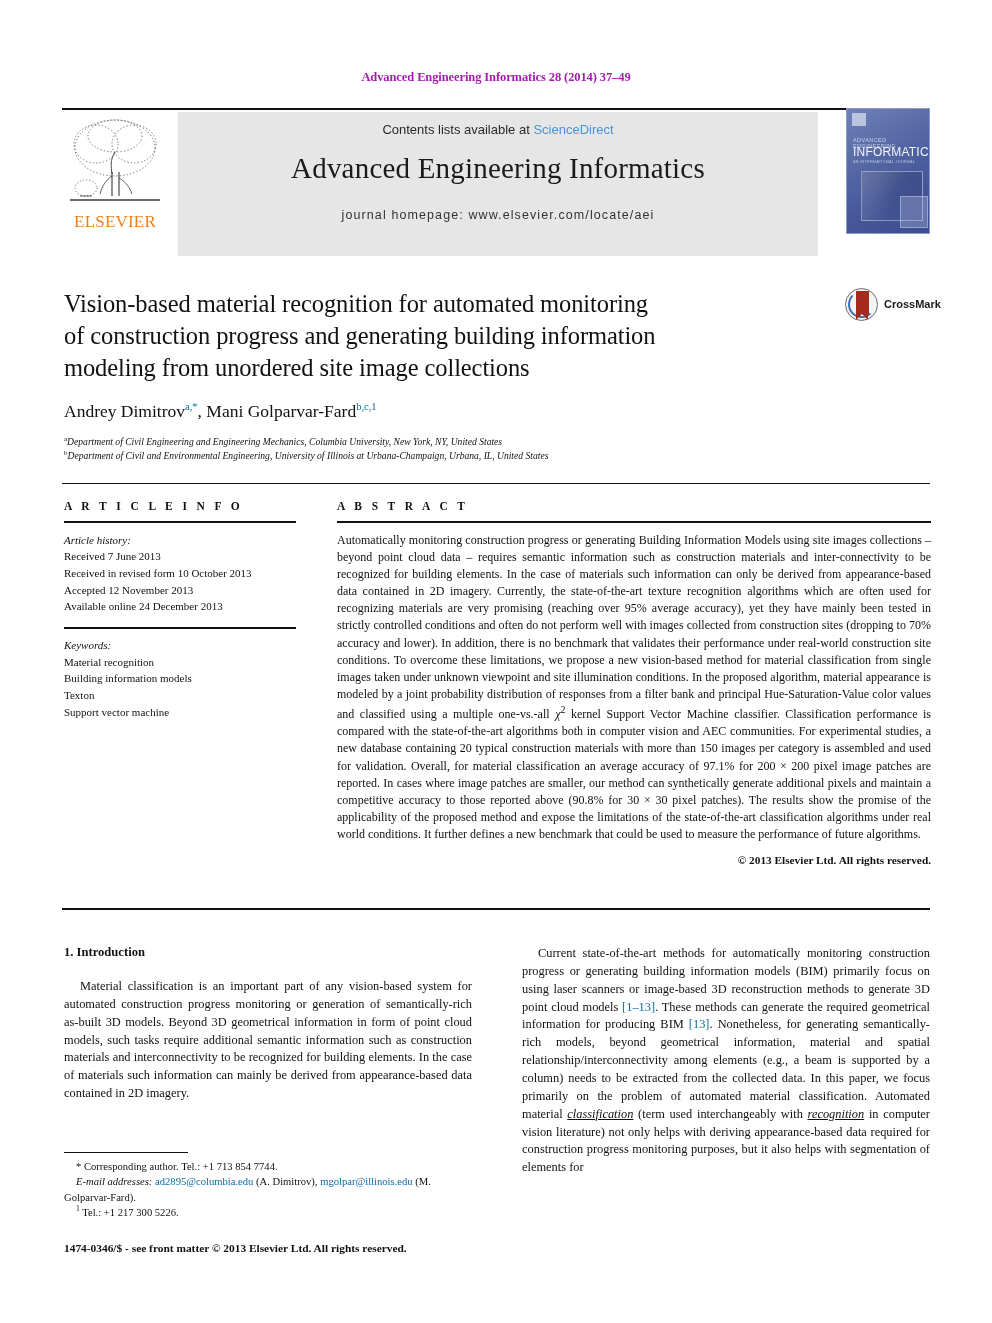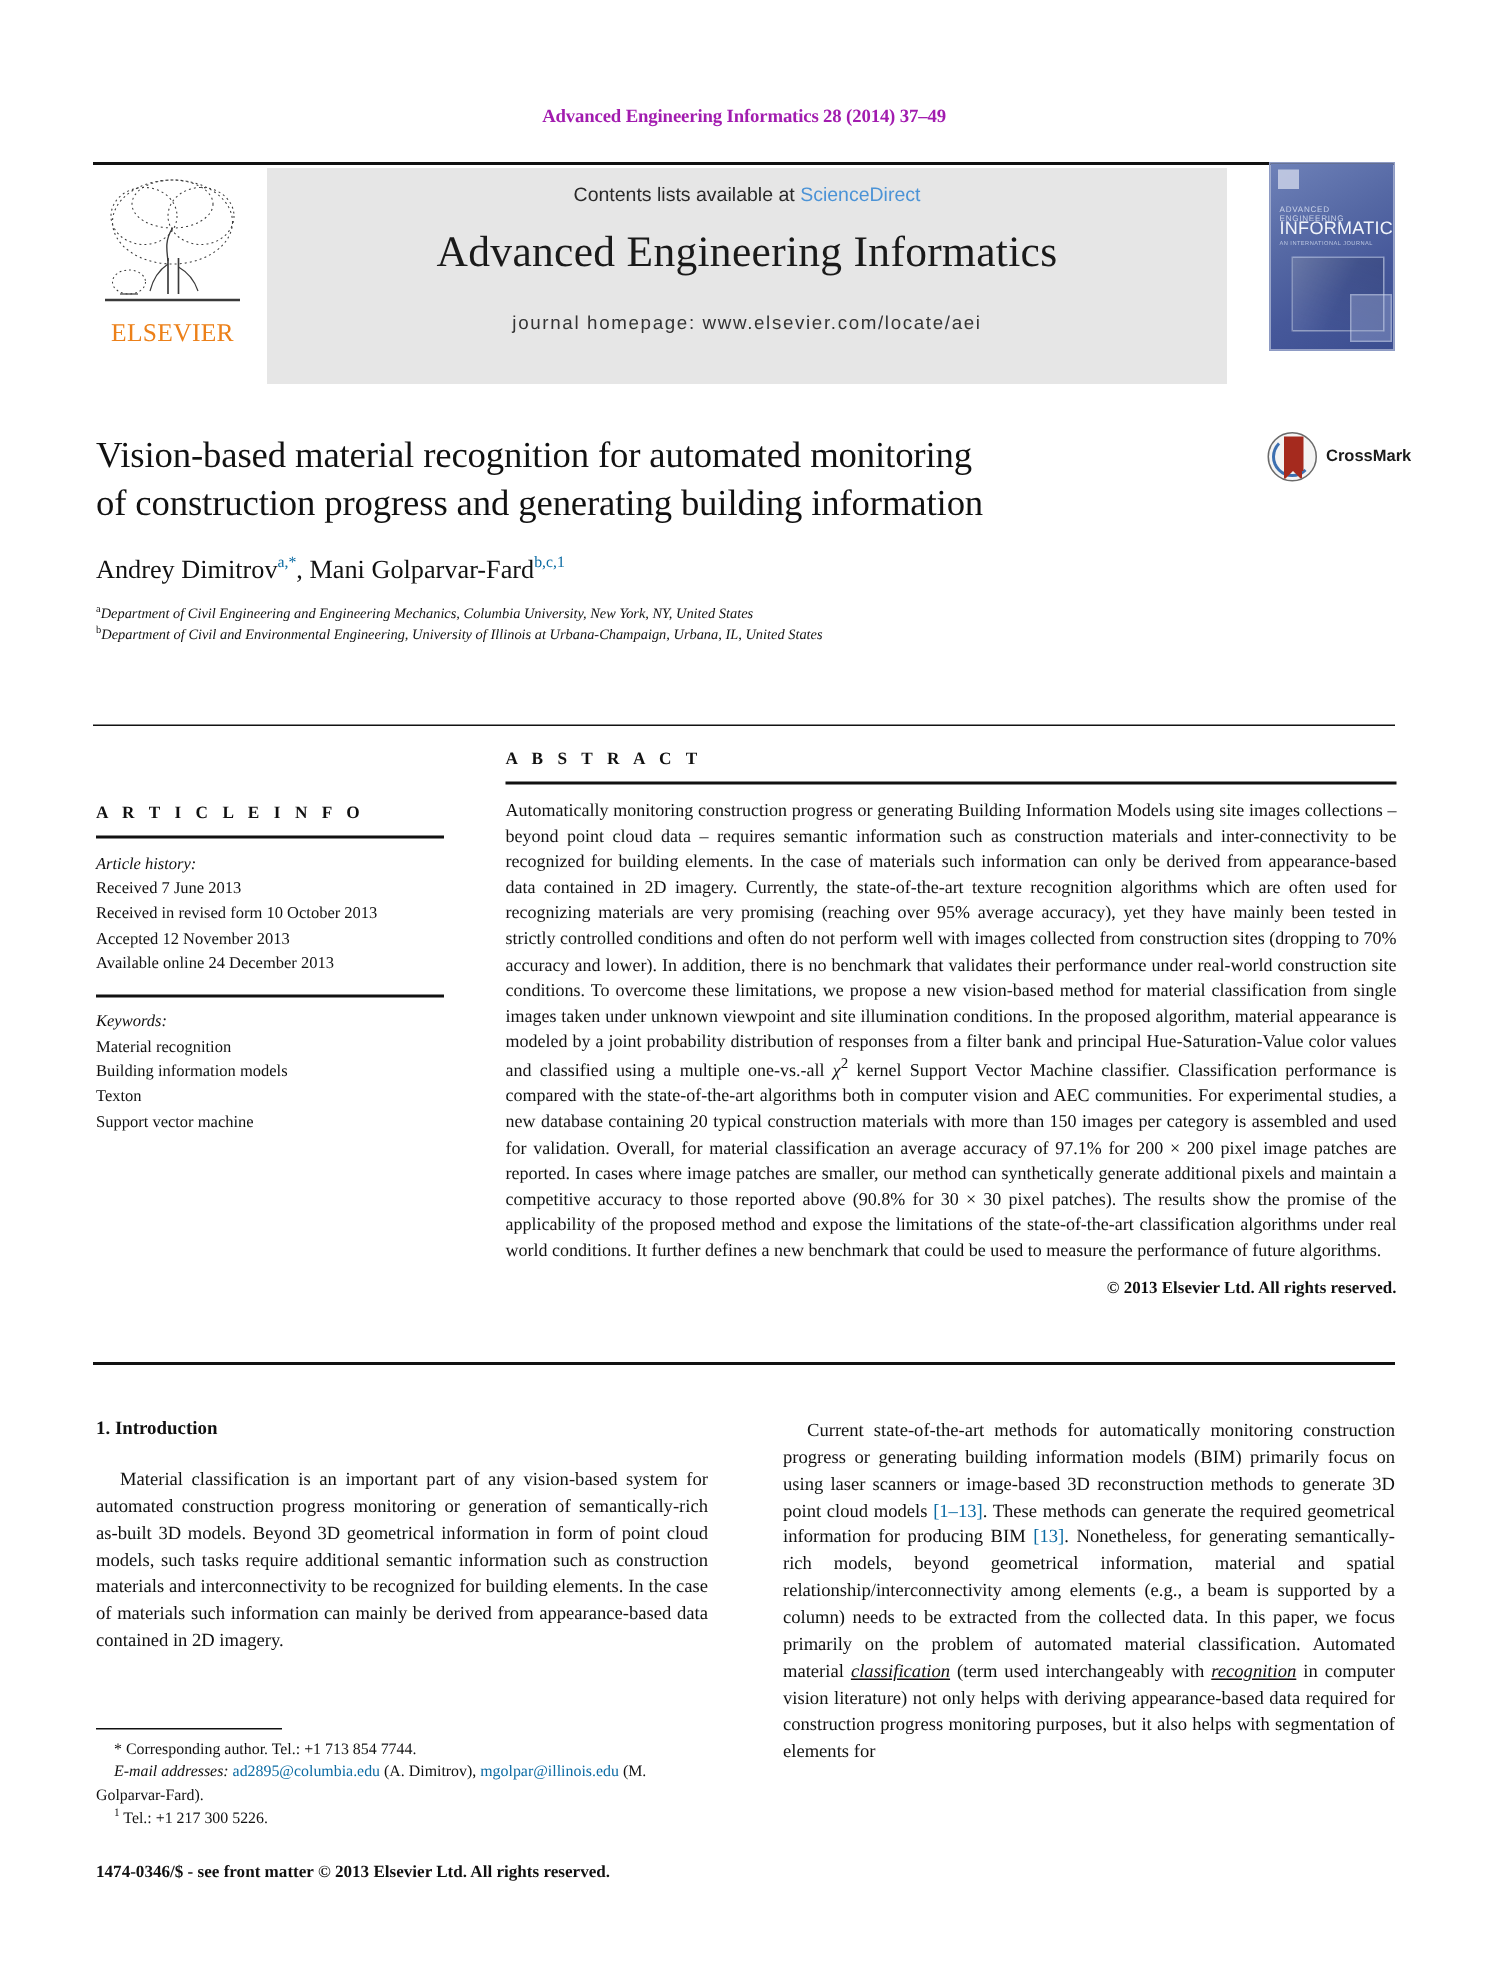--- a/index.html
+++ b/index.html
@@ -271,21 +271,20 @@
     position: absolute;
     left: 62px; top: 483px;
     width: 868px;
     height: 1px;
     background: #111;
   }
   .info-col {
     position: absolute;
     left: 64px; top: 500px;
     width: 232px;
-    margin-top: 36px;
   }
   .col-head {
     font-family: "Liberation Serif", serif;
     font-weight: bold;
     font-size: 11.5px;
     letter-spacing: 3.4px;
     color: #111;
   }
   .hr-thin {
     height: 1.6px;
@@ -466,20 +465,21 @@
       <div class="cm-arc"></div>
       <div class="cm-ribbon"></div>
     </div>
     <div class="cm-text">CrossMark</div>
   </div>
 
   <div class="title-block">
     <div class="paper-title">
       <span>Vision-based material recognition for automated monitoring</span>
       <span>of construction progress and generating building information</span>
+      <span>modeling from unordered site image collections</span>
     </div>
 
     <div class="authors">
       <span>Andrey Dimitrov</span><sup>a,*</sup><span>, </span><span>Mani Golparvar-Fard</span><sup>b,c,1</sup>
     </div>
 
     <div class="affils">
       <div class="affil"><sup>a</sup><span>Department of Civil Engineering and Engineering Mechanics, Columbia University, New York, NY, United States</span></div>
       <div class="affil"><sup>b</sup><span>Department of Civil and Environmental Engineering, University of Illinois at Urbana-Champaign, Urbana, IL, United States</span></div>
     </div>

